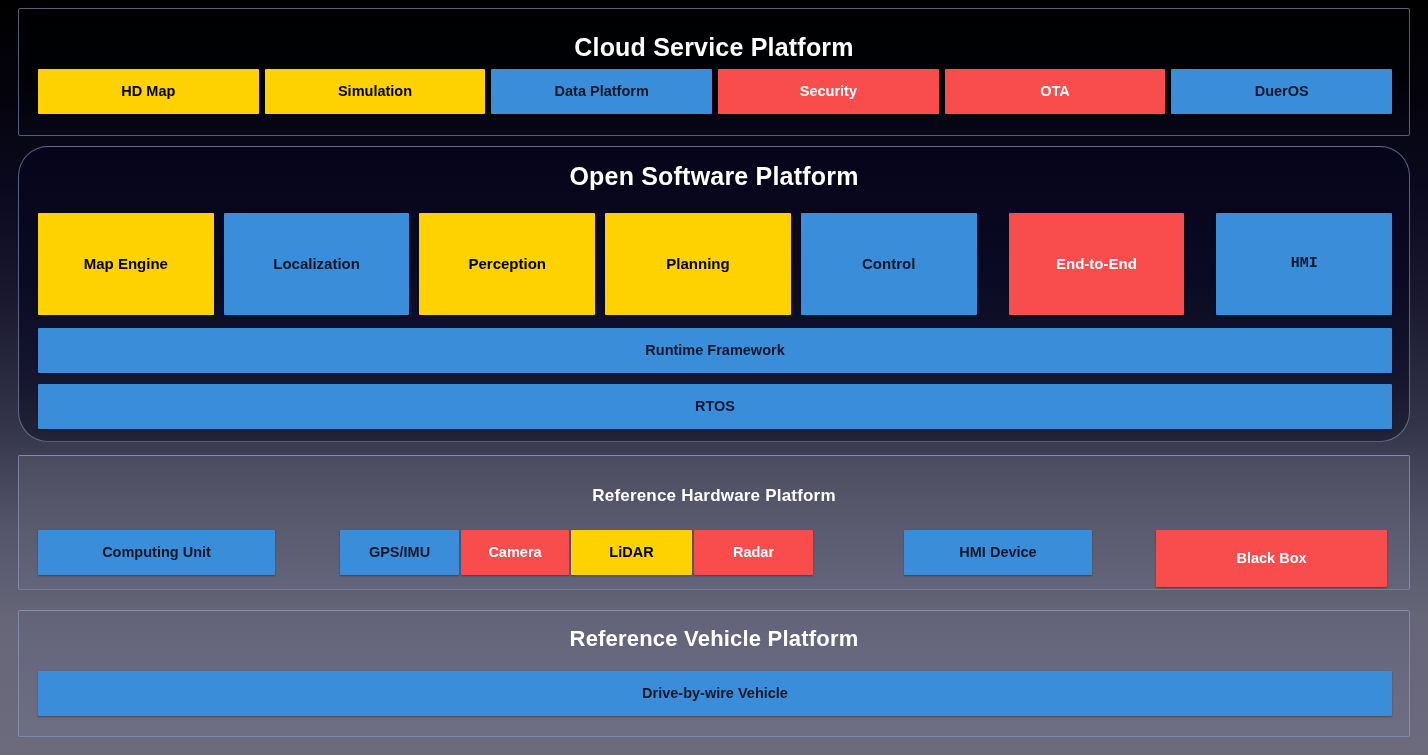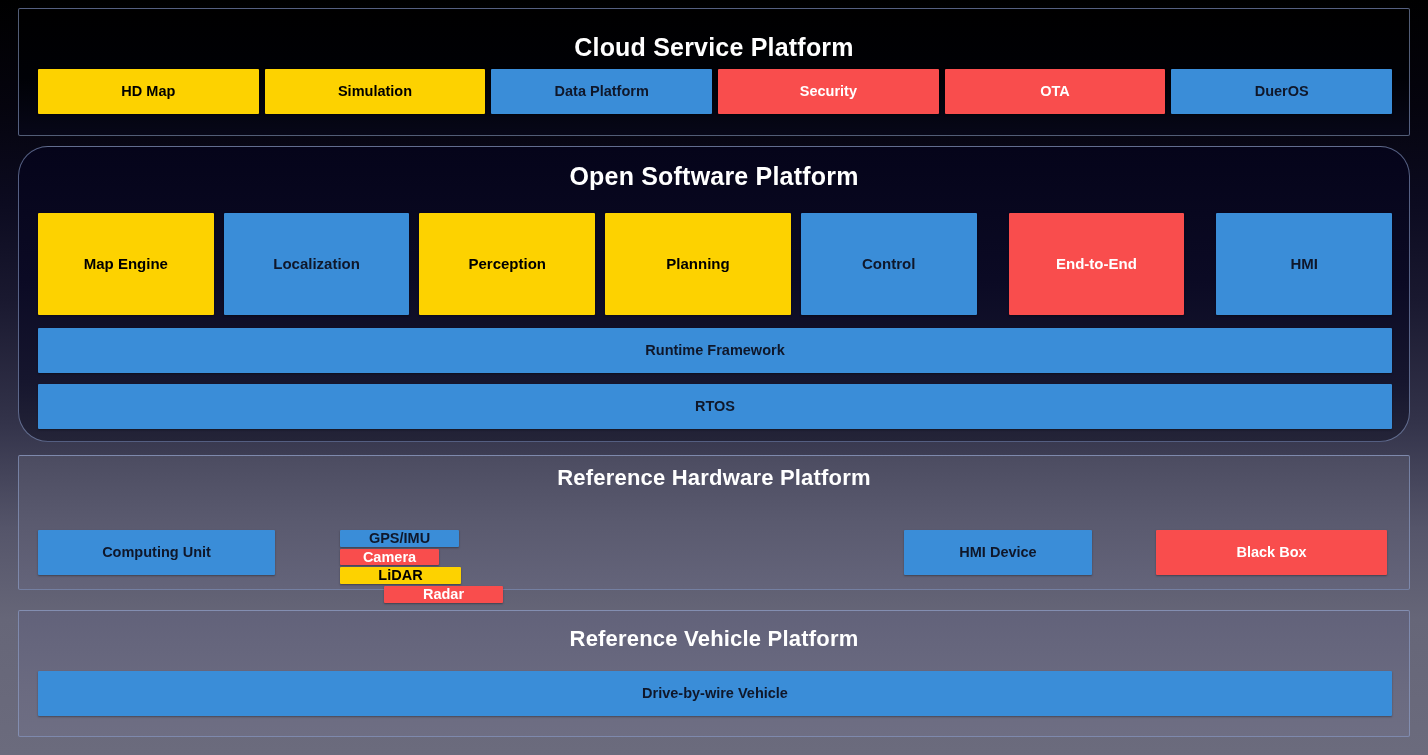--- a/index.html
+++ b/index.html
@@ -61,40 +61,40 @@
     background:linear-gradient(180deg,#05041a 0%,#0b0a24 45%,#16162e 80%,#242438 100%);border-radius:30px; }
   #sec-software .section-title { margin-top:15px; font-size:25px; }
   #sw-row { left:19px; top:66px; width:1354px; height:102px; gap:10px; }
   #sw-row .block { font-size:15px; }
   #sw-row .block:nth-child(1) { flex:1.06 1 0; }
   #sw-row .block:nth-child(2) { flex:1.12 1 0; }
   #sw-row .block:nth-child(3) { flex:1.06 1 0; }
   #sw-row .block:nth-child(4) { flex:1.12 1 0; }
   #sw-row .block:nth-child(5) { flex:1.06 1 0; margin-right:22px; }
   #sw-row .block:nth-child(6) { flex:1.06 1 0; margin-right:22px; }
-  #sw-row .block:nth-child(7) { flex:1.06 1 0; }
+  #sw-row .block:nth-child(7) { flex:1.06 1 0;font-family:Liberation Mono, monospace; }
 
   #sw-bar-runtime { position:absolute; left:19px; top:181px; width:1354px; height:45px;
     font-size:14.5px; }
   #sw-bar-rtos    { position:absolute; left:19px; top:237px; width:1354px; height:45px;
     font-size:14.5px; }
 
   
   #sec-hardware { left:18px; top:455px; width:1392px; height:135px;
     background:linear-gradient(180deg,#4c4c61 0%,#5a5a6f 50%,#64647a 100%); }
-  #sec-hardware .section-title { margin-top:9px; font-size:22px; }
+  #sec-hardware .section-title { margin-top:30px; font-size:17px; }
   #hw-computing { position:absolute; left:19px;  top:74px; width:237px; height:45px; font-size:14.5px; }
-  #hw-sensors   { position:absolute; left:321px; top:74px; height:45px; display:flex; gap:2px;flex-direction:column; }
+  #hw-sensors   { position:absolute; left:321px; top:74px; height:45px; display:flex; gap:2px; }
   #hw-sensors .block { font-size:14.5px; }
   #hw-gpsimu { width:119px; }
-  #hw-camera { width:99px; }
+  #hw-camera { width:108px; }
   #hw-lidar  { width:121px; }
-  #hw-radar  { width:119px;margin-left:44px; }
+  #hw-radar  { width:119px; }
   #hw-hmidev  { position:absolute; left:885px;  top:74px; width:188px; height:45px; font-size:14.5px; }
-  #hw-blackbox{ position:absolute; left:1137px; top:74px; width:231px; height:45px; font-size:14.5px; }
+  #hw-blackbox{ position:absolute; left:1137px; top:74px; width:231px; height:57px; font-size:14.5px; }
 
   
   #sec-vehicle { left:18px; top:610px; width:1392px; height:127px;
     background:linear-gradient(180deg,#62627a 0%,#6a6a80 60%,#6e6e83 100%); }
   #sec-vehicle .section-title { margin-top:15px; font-size:22px;text-align:center; }
   #veh-bar { position:absolute; left:19px; top:60px; width:1354px; height:45px; font-size:14.5px; }
 </style>
 </head>
 <body>
 

